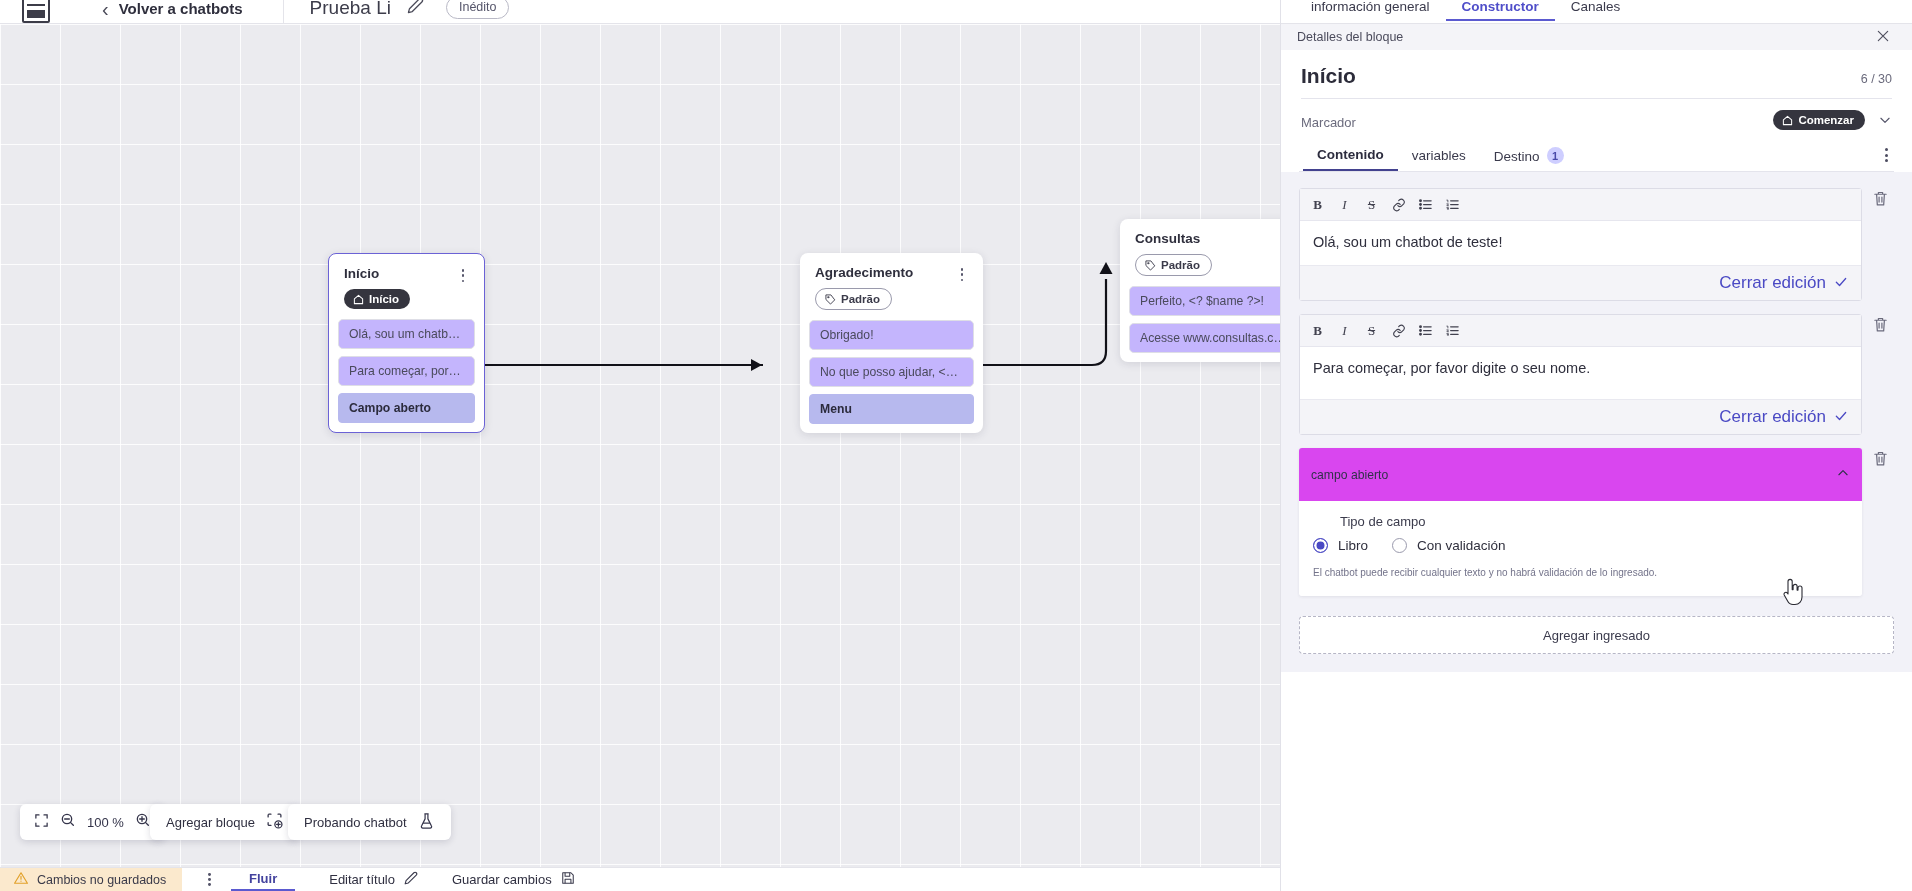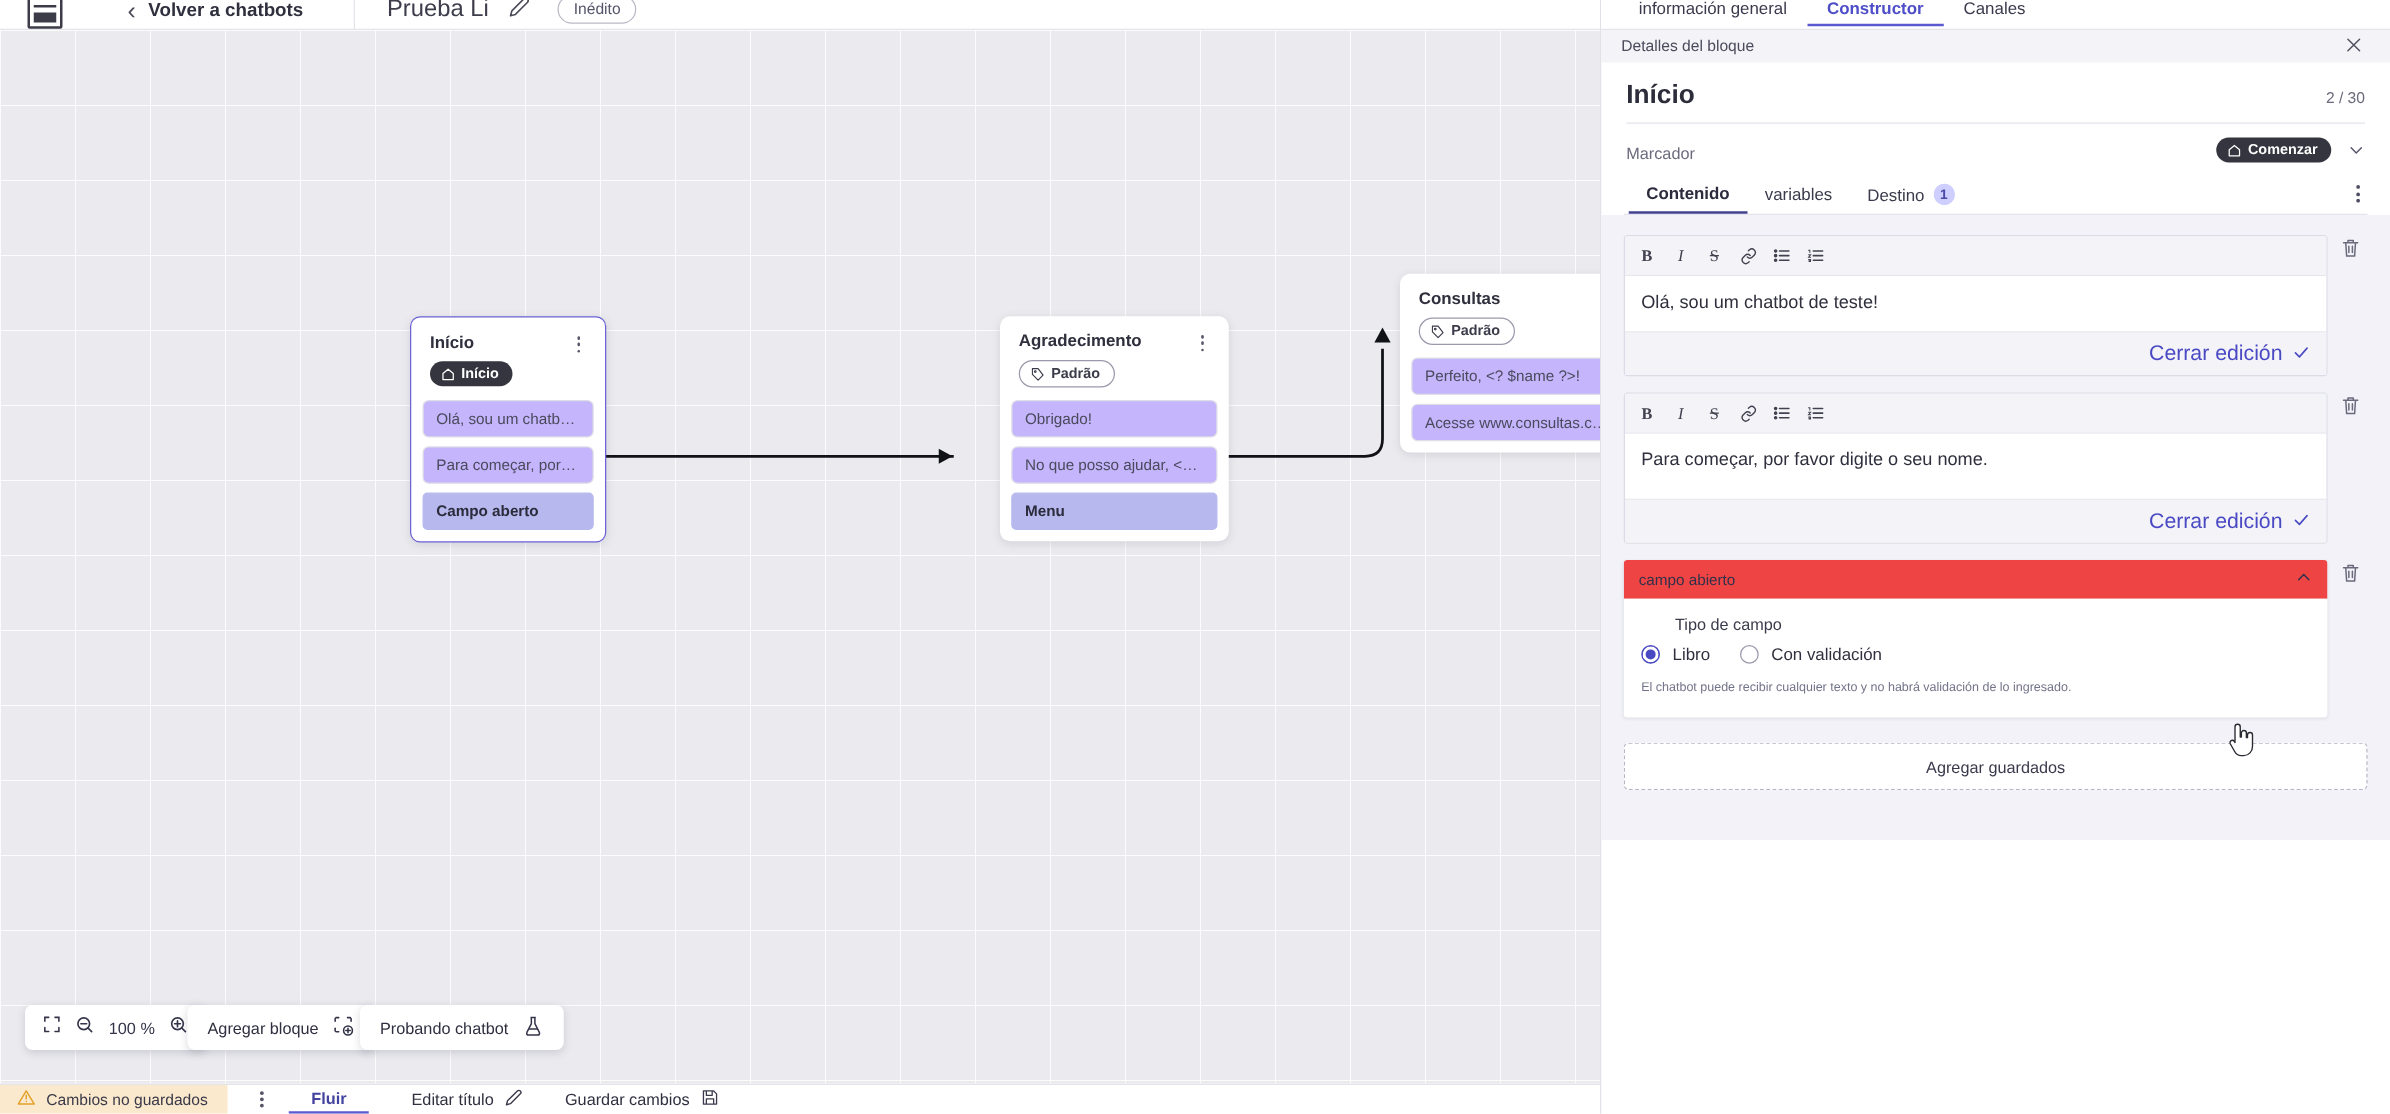--- a/index.html
+++ b/index.html
@@ -178,21 +178,21 @@
   .editor-foot {
     background: #f4f4f8; border-top: 1px solid #e9e9f0; padding: 7px 13px;
     display: flex; justify-content: flex-end; align-items: center; gap: 8px;
   }
   .close-edit { font-size: 17px; color: #4a49c4; font-weight: 400; cursor: pointer; }
   .check { color: #4a49c4; font-size: 13px; }
   .trash { width: 22px; padding-top: 2px; cursor: pointer; }
 
   .field-card { flex: 1; border-radius: 3px; overflow: hidden; box-shadow: 0 1px 3px rgba(40,40,70,.09); }
   .field-head {
-    background: #ef4444; padding: 7px 12px; display: flex; align-items: center;
+    background: #d946ef; padding: 18px 12px; display: flex; align-items: center;
     font-size: 12.2px; color: #31314a;
   }
   .field-head span.lbl { flex: 1; }
   .field-body { background: #fff; padding: 13px 14px 16px; }
   .field-sub { font-size: 13px; color: #3b3b4c; margin-left: 27px; }
   .radio-row { display: flex; align-items: center; gap: 10px; margin-top: 9px; }
   .radio { width: 15px; height: 15px; border-radius: 50%; border: 1.5px solid #9a9aad; background:#fff; position: relative; cursor:pointer;}
   .radio.on { border-color: #4a49c4; background: #4a49c4; box-shadow: inset 0 0 0 2.5px #fff; }
   .radio-lbl { font-size: 13.5px; color: #2f2f3d; margin-right: 14px; }
   .field-help { font-size: 10px; color: #73738a; line-height: 1.5; margin-top: 12px; }
@@ -424,21 +424,21 @@
         <svg width="14" height="14" viewBox="0 0 24 24" stroke="#50505f" stroke-width="2" stroke-linecap="round">
             <path d="M4 4 20 20M20 4 4 20"></path>
           </svg>
       </span>
     </div>
 
     <div class="panel-body">
 
       <div class="blk-title-row">
         <div class="blk-title">Início</div>
-        <div class="blk-count">2 / 30</div>
+        <div class="blk-count">6 / 30</div>
       </div>
       <div class="hr"></div>
 
       <div class="marcador-row">
         <div class="marcador-lbl">Marcador</div>
         <span class="chip dark">
           <svg width="11" height="11" viewBox="0 0 24 24" fill="none" stroke="#fff" stroke-width="2.2" stroke-linecap="round" stroke-linejoin="round">
               <path d="M3 10.5 12 3l9 7.5V21H3z"></path>
             </svg>
           <span>Comenzar</span>
@@ -583,21 +583,21 @@
             </div>
           </div>
           <div class="trash">
             <svg width="17" height="17" viewBox="0 0 24 24" fill="none" stroke="#6a6a7c" stroke-width="1.7" stroke-linecap="round" stroke-linejoin="round">
                 <path d="M4 6h16M9 6V3.5h6V6M6.5 6l1 15h9l1-15"></path>
                 <path d="M10 10v7M14 10v7"></path>
               </svg>
           </div>
         </div>
 
-        <div class="add-content">Agregar guardados</div>
+        <div class="add-content">Agregar ingresado</div>
 
       </div>
     </div>
   </div>
 
   <div class="cursor-hand">
     <svg width="22" height="28" viewBox="0 0 22 28">
       <path d="M6 3.5c0-1.2 1-2.1 2.1-2.1s2.1.9 2.1 2.1v8.1h.9V8.4c0-1.1.9-2 2-2s2 .9 2 2v3.7h.9V10c0-1.1.9-2 2-2s2 .9 2 2v9.1c0 4-3 7.4-7 7.4h-2c-2.6 0-4.3-1.4-5.4-3.5L2.2 17c-.5-1 0-2.2 1-2.6.8-.3 1.7 0 2.2.7l.6.9z" fill="#ffffff" stroke="#2b2b33" stroke-width="1.1" stroke-linejoin="round"></path>
     </svg>
   </div>

